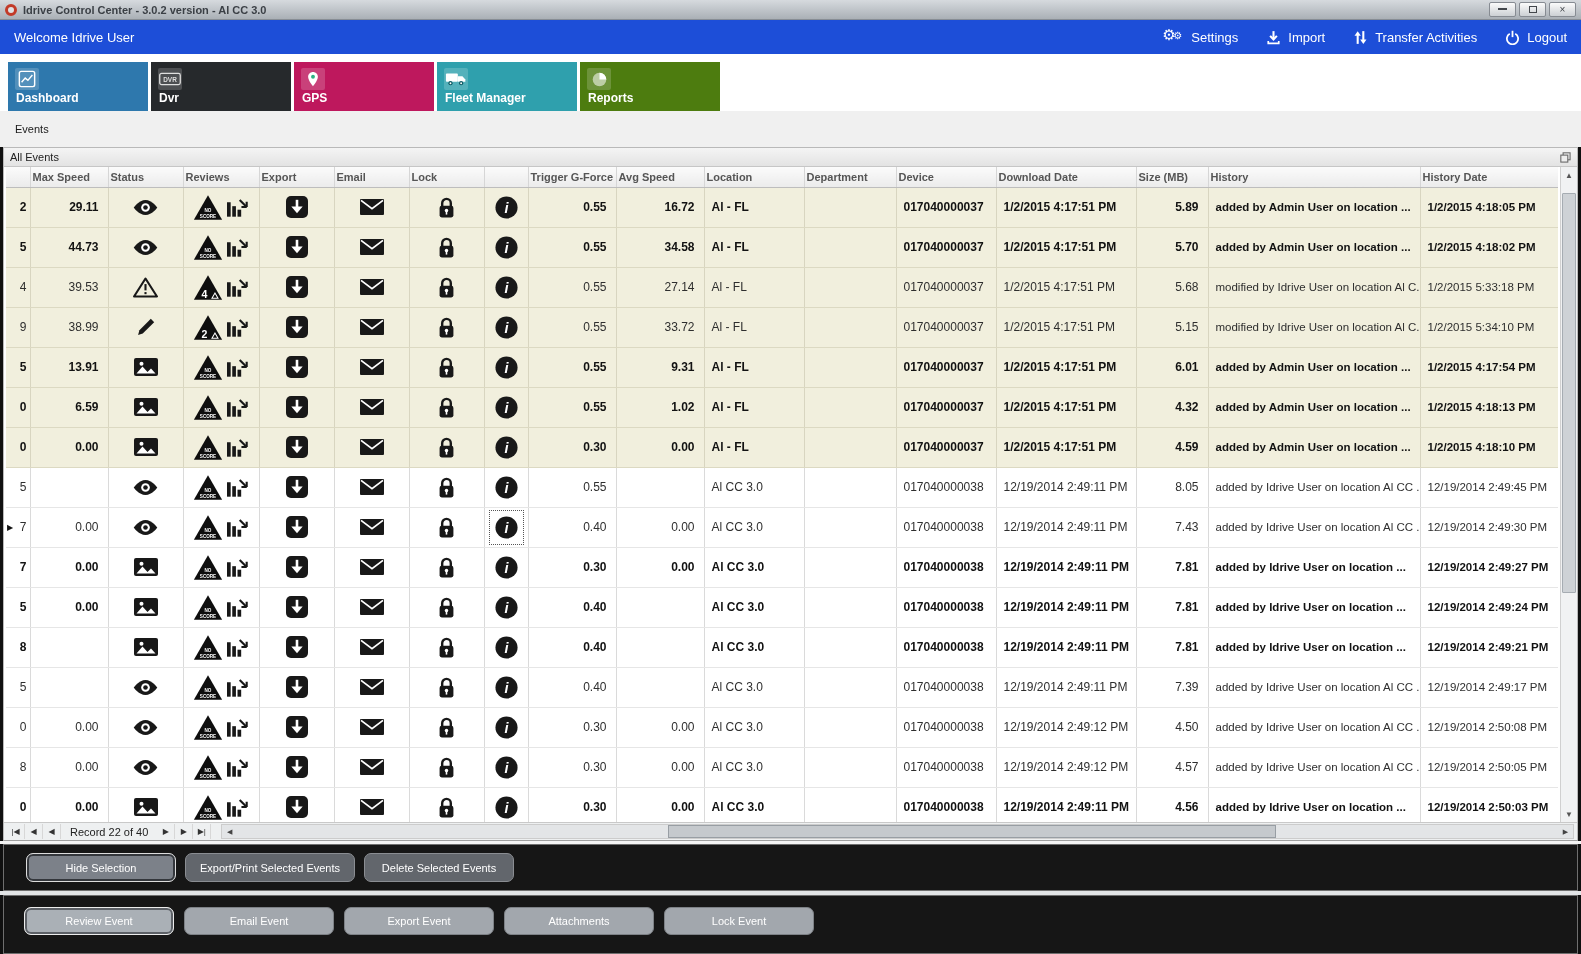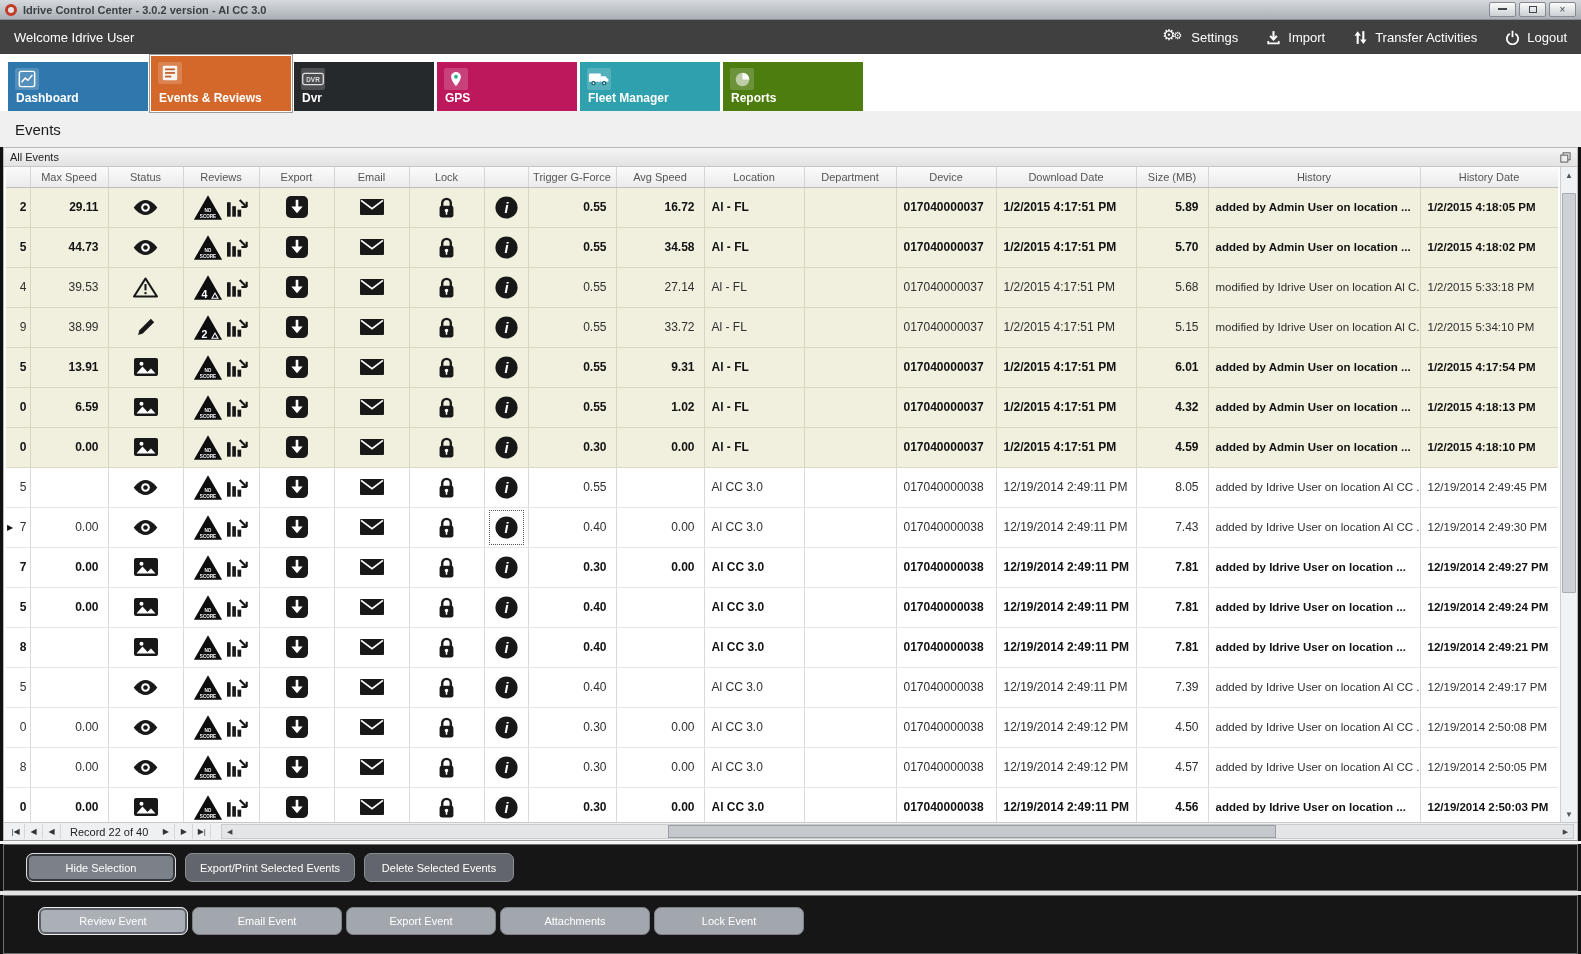--- a/index.html
+++ b/index.html
@@ -17,53 +17,53 @@
     display:flex; align-items:center; padding:0 5px; }
   .app-icon { width:12px; height:12px; border-radius:50%; border:3px solid #c23a28; background:#dfe1e3; }
   .title-text { font-size:11px; font-weight:bold; color:#3a3f45; margin-left:6px; flex:1; white-space:nowrap; }
   .win-btn { width:27px; height:15px; margin-left:3px; background:linear-gradient(#fbfbfb,#ccd0d4);
     border:1px solid #868b92; border-radius:2px; display:flex; align-items:center; justify-content:center;
     font-size:10px; line-height:1; color:#43474c; cursor:pointer; }
   .glyph-min { width:9px; height:3px; border-bottom:2px solid #43474c; margin-top:-3px;}
   .glyph-max { width:8px; height:7px; border:1.5px solid #43474c; }
 
   
-  .menubar { height:34px; background:#404040; color:#fff; display:flex; align-items:center; padding:0 14px; }
+  .menubar { height:34px; background:#1d4ed8; color:#fff; display:flex; align-items:center; padding:0 14px; }
   .welcome { font-size:13px; }
   .menu-actions { margin-left:auto; display:flex; align-items:center; gap:28px; }
   .menu-action { display:flex; align-items:center; gap:7px; font-size:13px; cursor:pointer; }
   .gears { position:relative; width:22px; height:18px; color:#fff; }
   .gear-big { position:absolute; left:0; top:-2px; font-size:15px; }
   .gear-small { position:absolute; left:11px; top:2px; font-size:10px; }
 
   
   .tabstrip { height:57px; background:#ffffff; display:flex; align-items:flex-end; padding:0 0 0 8px; }
   .tab { width:140px; height:49px; margin-right:3px; position:relative; color:#fff; cursor:pointer; }
   .tab.selected { height:55px; box-shadow:0 0 0 1px #ffffff, 0 0 0 2px #9b9b9b; }
   .tab-icon { position:absolute; top:6px; left:7px; width:24px; height:22px;
     display:flex; align-items:center; justify-content:center; background:rgba(255,255,255,.18); border-radius:2px; }
   .tab-label { position:absolute; left:8px; bottom:6px; font-size:12px; font-weight:bold; white-space:nowrap; }
 
   
   .page-title-row { height:36px; background:#f0f0f0; display:flex; align-items:center; padding-left:15px; }
-  .page-title { font-size:15px; color:#1a1a1a; }
+  .page-title { font-size:11px; color:#1a1a1a; }
 
   
   .panel { margin:0 3px; background:#fff; border:1px solid #b9b9b9; border-bottom:1px solid #9f9f9f; }
   .panel-header { height:19px; background:linear-gradient(#f4f4f4,#e3e3e3); border-bottom:1px solid #c6c6c6;
     display:flex; align-items:center; padding:0 6px; font-size:11px; color:#222; }
   .panel-header .spacer { flex:1; }
 
   
   .grid-wrap { display:flex; }
   .grid-clip { height:655px; overflow:hidden; flex:0 0 1554px; }
   table.grid { border-collapse:collapse; table-layout:fixed; width:1552px; margin-left:2px; }
   table.grid th { height:20px; background:linear-gradient(#fbfbfb,#ebebeb);
     border-right:1px solid #d6d6d6; border-bottom:1px solid #bdbdbd;
-    font-size:11px; font-weight:normal; color:#555; text-align:center; overflow:hidden; white-space:nowrap; padding:0 2px; cursor:pointer; }
+    font-size:11px; font-weight:bold; color:#555; text-align:left; overflow:hidden; white-space:nowrap; padding:0 2px; cursor:pointer; }
   table.grid td { height:40px; border-right:1px solid #dadada; border-bottom:1px solid #e6e6e6;
     font-size:12px; color:#2e2e2e; overflow:hidden; white-space:nowrap; padding:0; vertical-align:middle; }
   tr.beige td { background:#f1efdd; border-bottom-color:#dcd9c2; border-right-color:#d8d5c0; }
   tr.bold td { font-weight:bold; color:#121212; }
   .c-num { text-align:right; padding-right:9px !important; }
   .c-txt { text-align:left; padding-left:7px !important; }
   .c-small { font-size:11.5px !important; }
   .c-ico { text-align:center; }
   .c-frag { position:relative; text-align:right; padding-right:3px !important; }
   .cur-arrow { position:absolute; left:1px; top:50%; transform:translateY(-50%); font-size:8px; color:#111; }
@@ -89,21 +89,21 @@
     font-size:7px; color:#444; cursor:pointer; }
   .hsb-btn.left { left:0; } .hsb-btn.right { right:0; }
   .hsb-thumb { position:absolute; left:33%; width:45%; top:0; bottom:0;
     background:#c5c9cd; border:1px solid #989ea4; cursor:grab; }
 
   
   .gap-white { height:3px; background:#f4f4f4; }
   .gap-light { height:4px; background:#e2e4e6; }
   .action-bar { margin:0 3px; background:#161616; border:1px solid #6f6f6f; display:flex; align-items:center; }
   .action-bar.bar1 { height:47px; padding-left:22px; gap:9px; }
-  .action-bar.bar2 { height:59px; padding-left:34px; gap:4px; align-items:flex-start; padding-top:11px; }
+  .action-bar.bar2 { height:59px; padding-left:20px; gap:10px; align-items:flex-start; padding-top:11px; }
   button.ab { height:29px; min-width:150px; padding:0 14px; font-size:11px; color:#fff;
     font-family:"Liberation Sans", sans-serif; cursor:pointer;border-radius:7px; }
   button.ab1 { background:#62666c; border:1px solid #8a8d92; }
   button.ab1.focused { background:#7c8189; border:1px solid #dcdcdc; box-shadow:inset 0 0 0 2px #34373c; }
   button.ab2 { background:#a2a7ad; border:1px solid #7d8186; height:28px; }
   button.ab2.focused { background:#aab0b6; border:1px solid #ececec; box-shadow:inset 0 0 0 2px #5c6066; }
 </style>
 </head>
 <body>
 
@@ -165,31 +165,20 @@
 <div class="tabstrip">
   <div class="tab" style="background: rgb(46, 120, 173);">
     <span class="tab-icon">
       <svg width="18" height="18" viewBox="0 0 20 20">
           <rect x="1.5" y="1.5" width="17" height="17" rx="2" fill="none" stroke="#fff" stroke-width="1.6"></rect>
           <path d="M4 13.5l4-4.5 3 2.5 5-6" fill="none" stroke="#fff" stroke-width="1.6"></path>
         </svg>
     </span>
     <span class="tab-label">Dashboard</span>
   </div>
-  <div class="tab selected" style="background: rgb(212, 104, 42);">
-    <span class="tab-icon">
-      <svg width="18" height="18" viewBox="0 0 20 20">
-          <rect x="2" y="2" width="16" height="16" rx="1.5" fill="rgba(255,255,255,.92)"></rect>
-          <rect x="4.5" y="5" width="11" height="1.9" fill="#c05a20"></rect>
-          <rect x="4.5" y="9" width="11" height="1.9" fill="#c05a20"></rect>
-          <rect x="4.5" y="13" width="7" height="1.9" fill="#c05a20"></rect>
-        </svg>
-    </span>
-    <span class="tab-label">Events &amp; Reviews</span>
-  </div>
   <div class="tab" style="background: rgb(38, 41, 44);">
     <span class="tab-icon">
       <svg width="22" height="14" viewBox="0 0 24 14">
           <rect x="0.8" y="0.8" width="22.4" height="12.4" rx="2" fill="none" stroke="#dfdfdf" stroke-width="1.4"></rect>
           <text x="12" y="10" text-anchor="middle" font-size="7" font-weight="bold" fill="#dfdfdf">DVR</text>
         </svg>
     </span>
     <span class="tab-label">Dvr</span>
   </div>
   <div class="tab" style="background: #be185d;">

